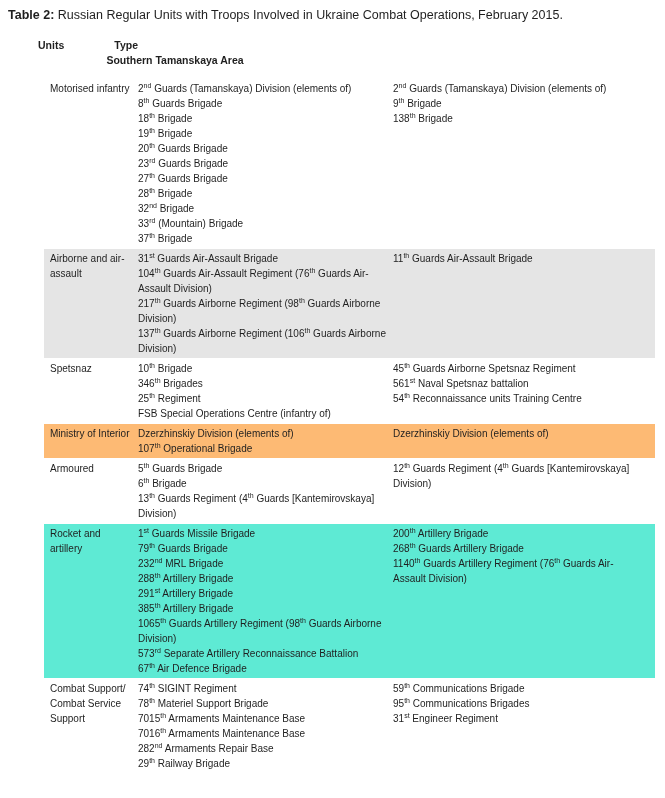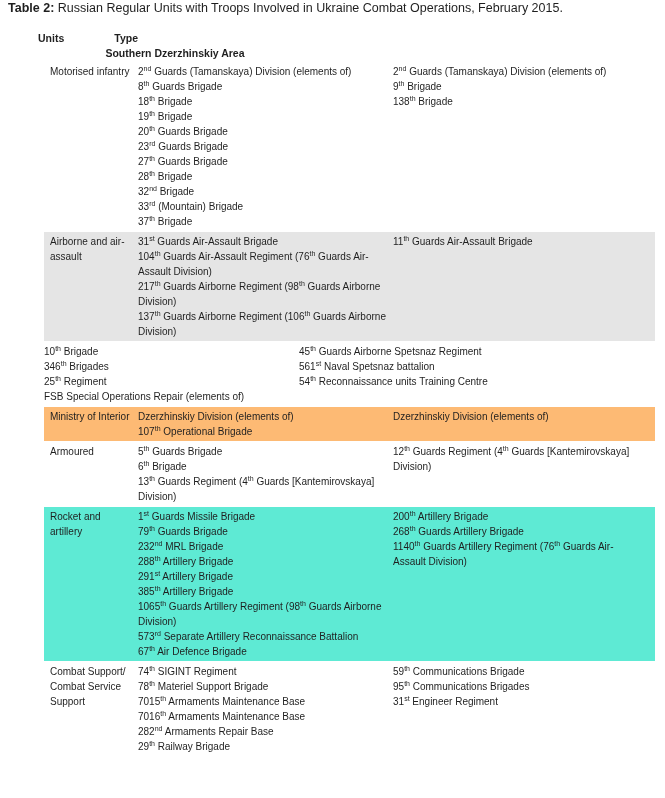--- a/index.html
+++ b/index.html
@@ -9,20 +9,21 @@
     width: 665px;
     height: 798px;
     font-family: "Liberation Sans", "DejaVu Sans", sans-serif;
     color: #1f1f1f;
     overflow: hidden;
   }
   .page {
     width: 665px;
     height: 798px;
     box-sizing: border-box;
+    padding-top: 7px;
   }
   .doc-title {
     font-size: 12.5px;
     line-height: 16px;
     padding-left: 8px;
     padding-right: 6px;
   }
   .doc-title .t-label { font-weight: bold; }
   .tbl {
     margin-left: 44px;
@@ -60,21 +61,21 @@
     width: 349px;
     box-sizing: border-box;
     padding-left: 94px;
     text-align: center;
   }
   .hdr2 .h-south {
     width: 262px;
     box-sizing: border-box;
     text-align: center;
   }
-  .tbl-body { }
+  .tbl-body { margin-top: 10px; }
   .row {
     display: flex;
     padding: 2px 0 2px 0;
     margin-bottom: 1px;
   }
   .cell-type {
     width: 94px;
     box-sizing: border-box;
     padding-left: 6px;
     padding-right: 3px;
@@ -106,21 +107,21 @@
   </div>
 
   <div class="tbl">
 
     <div class="hdr1">
       <div class="h-type">Type</div>
       <div class="h-units">Units</div>
     </div>
 
     <div class="hdr2">
-      <div class="h-south">Southern Dzerzhinskiy Area</div>
+      <div class="h-south">Southern Tamanskaya Area</div>
     </div>
 
     <div class="tbl-body" id="table-body">
         <div class="row">
           <div class="cell-type">Motorised infantry</div>
           <div class="cell-north">
             <div class="unit-line">2<sup>nd</sup> Guards (Tamanskaya) Division (elements of)</div>
             <div class="unit-line">8<sup>th</sup> Guards Brigade</div>
             <div class="unit-line">18<sup>th</sup> Brigade</div>
             <div class="unit-line">19<sup>th</sup> Brigade</div>
@@ -144,25 +145,26 @@
             <div class="unit-line">31<sup>st</sup> Guards Air-Assault Brigade</div>
             <div class="unit-line">104<sup>th</sup> Guards Air-Assault Regiment (76<sup>th</sup> Guards Air-Assault Division)</div>
             <div class="unit-line">217<sup>th</sup> Guards Airborne Regiment (98<sup>th</sup> Guards Airborne Division)</div>
             <div class="unit-line">137<sup>th</sup> Guards Airborne Regiment (106<sup>th</sup> Guards Airborne Division)</div>
           </div>
           <div class="cell-south">
             <div class="unit-line">11<sup>th</sup> Guards Air-Assault Brigade</div>
           </div>
         </div>
         <div class="row">
+          <div class="cell-type">Spetsnaz</div>
           <div class="cell-north">
             <div class="unit-line">10<sup>th</sup> Brigade</div>
             <div class="unit-line">346<sup>th</sup> Brigades</div>
             <div class="unit-line">25<sup>th</sup> Regiment</div>
-            <div class="unit-line">FSB Special Operations Repair (elements of)</div>
+            <div class="unit-line">FSB Special Operations Centre (infantry of)</div>
           </div>
           <div class="cell-south">
             <div class="unit-line">45<sup>th</sup> Guards Airborne Spetsnaz Regiment</div>
             <div class="unit-line">561<sup>st</sup> Naval Spetsnaz battalion</div>
             <div class="unit-line">54<sup>th</sup> Reconnaissance units Training Centre</div>
           </div>
         </div>
         <div class="row" style="background: #fdba74;">
           <div class="cell-type">Ministry of Interior</div>
           <div class="cell-north">

